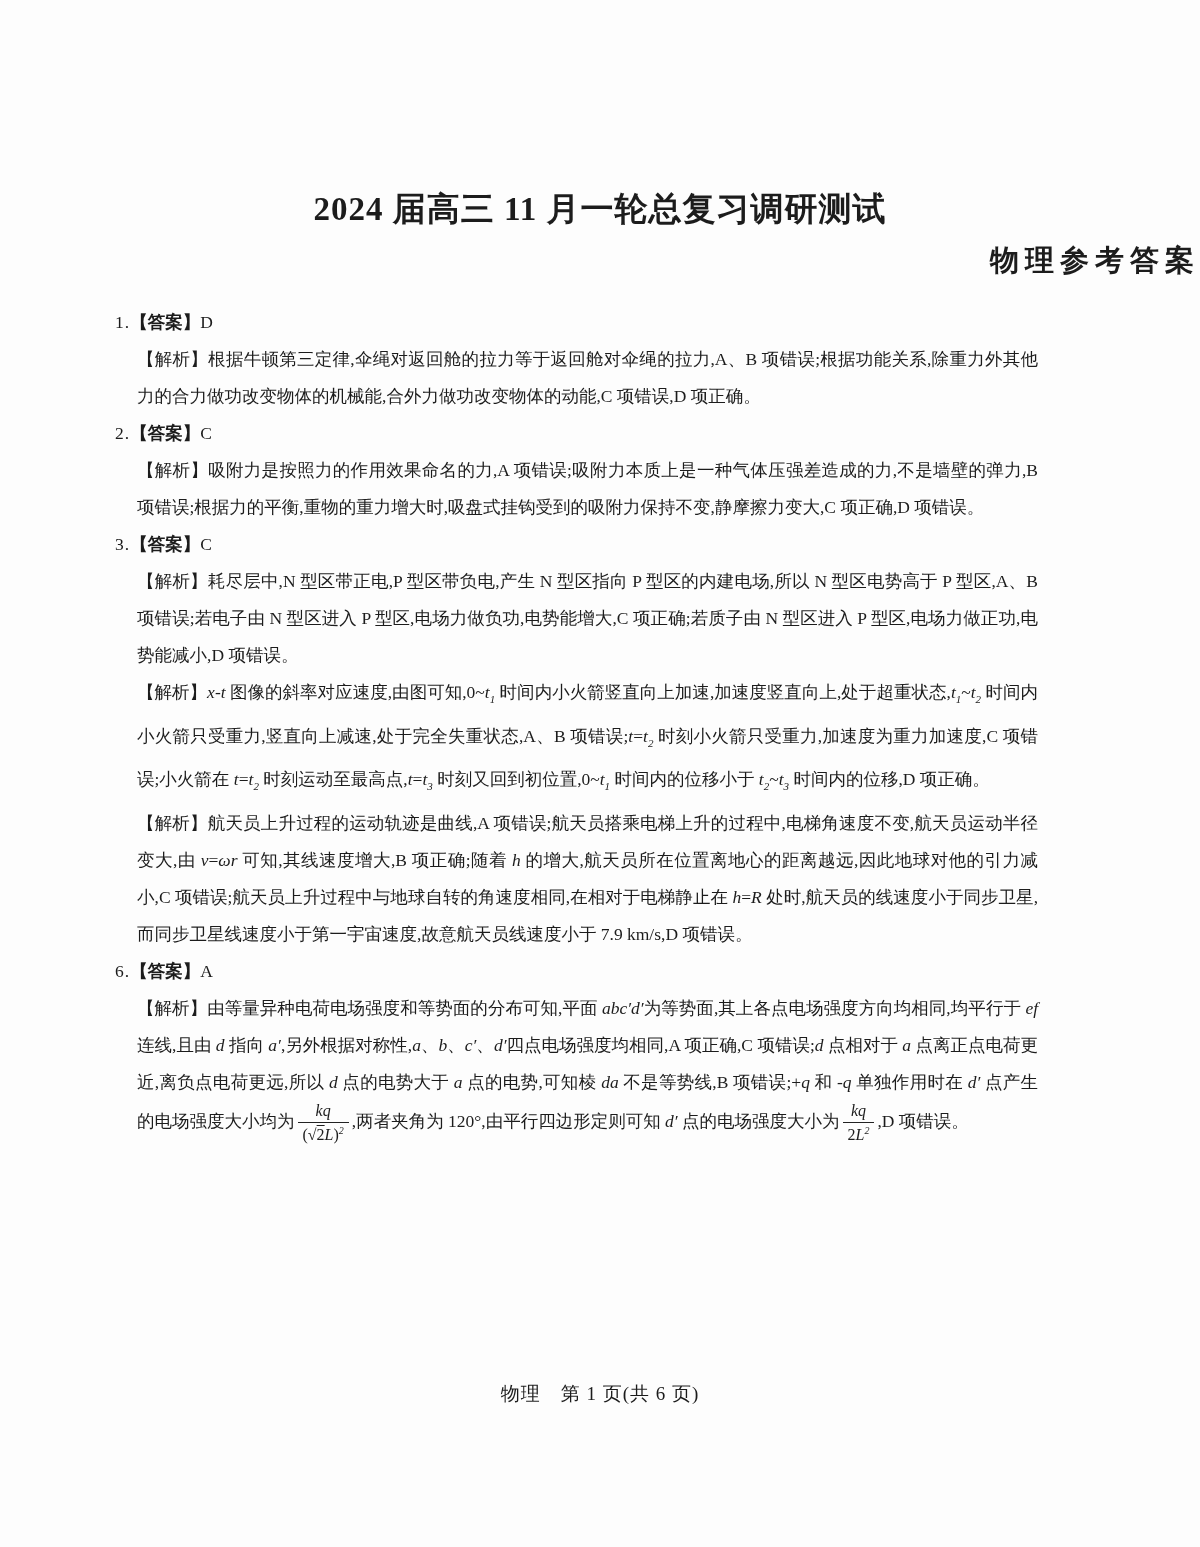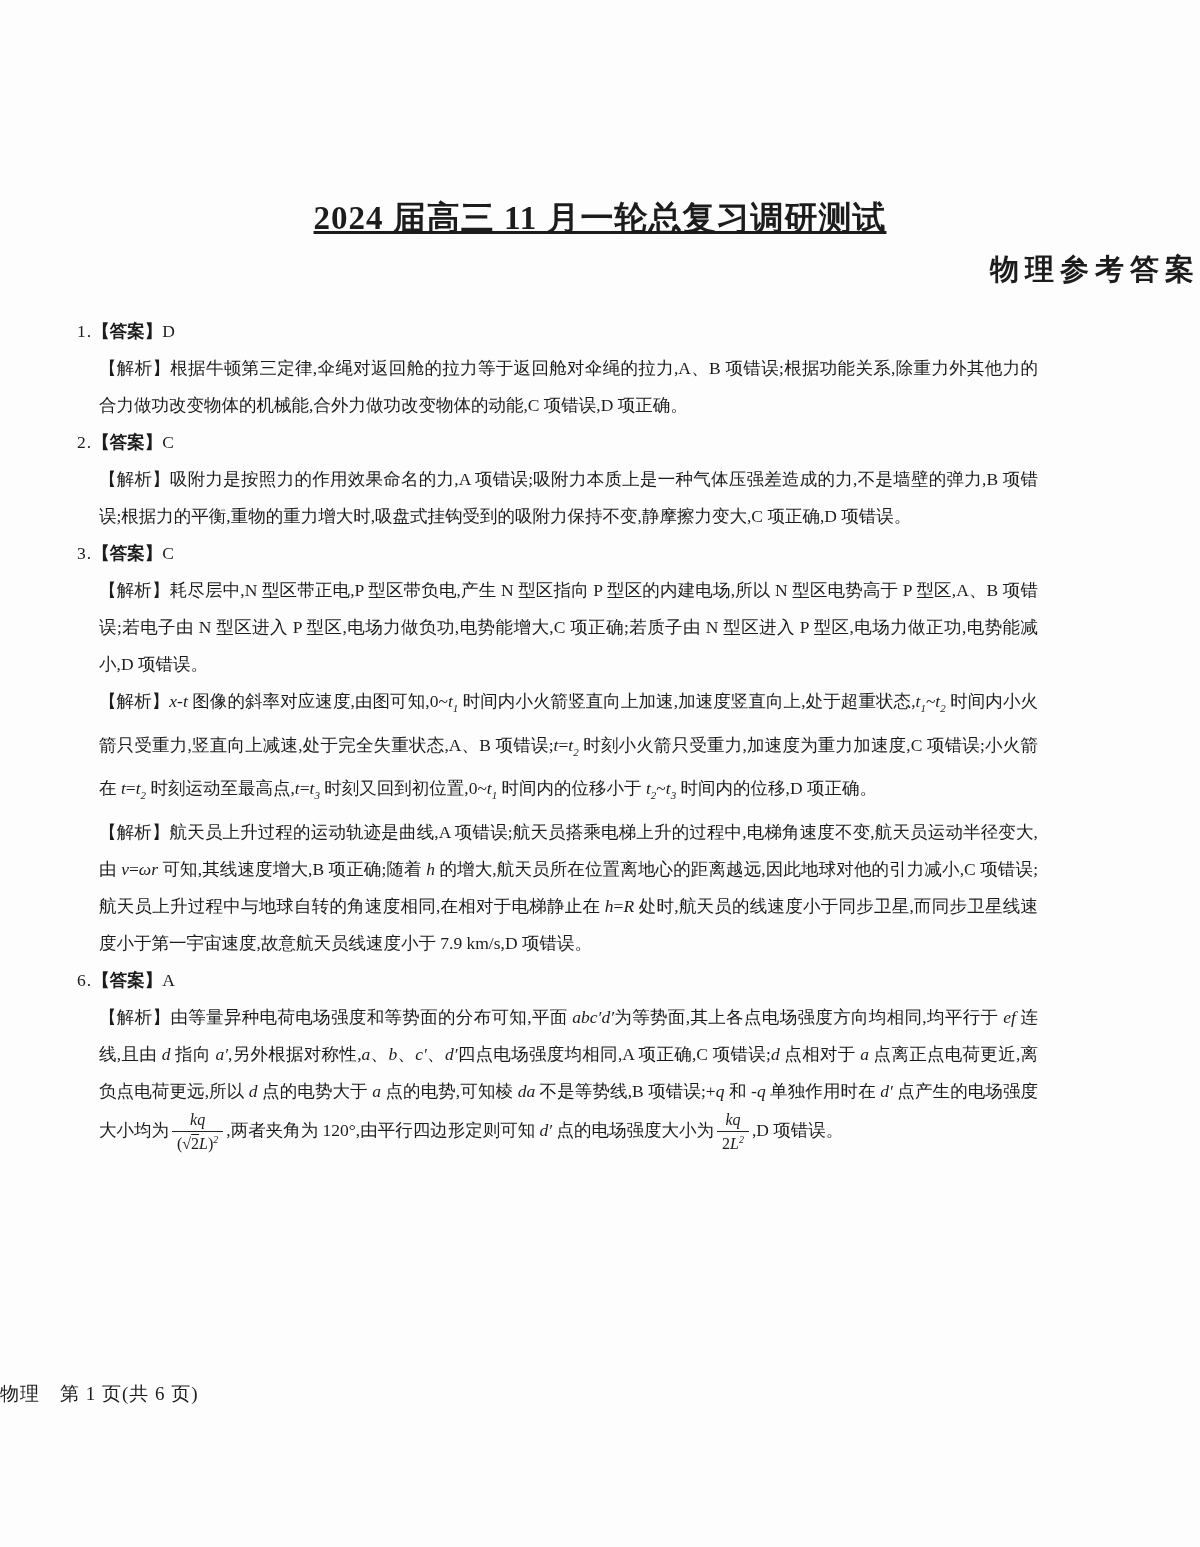--- a/index.html
+++ b/index.html
@@ -9,41 +9,40 @@
     color:#1c1c1c;
     font-family:"Liberation Serif","DejaVu Serif",serif;
   }
   .page{
     position:relative;
     width:1200px;height:1547px;
     background:#fdfdfd;
     overflow:hidden;
   }
   .doc-title{
-    margin:13px;
+    margin:4px;
     padding-top:186px;
     text-align:center;
     font-size:33px;
     line-height:38px;
     font-weight:bold;
     letter-spacing:1px;
-    text-decoration:underline;
   }
   .doc-subtitle{
     margin:15px 0 0 0;
     text-align:right;
     font-size:29px;
     line-height:34px;
     font-weight:bold;
     font-family:"Liberation Sans","DejaVu Sans",sans-serif;
     letter-spacing:6px;
   }
   .content{
     margin-top:27px;
-    padding-left:77px;
+    padding-left:115px;
     padding-right:162px;
     font-size:17.5px;
   }
   .question{margin:0;}
   .answer-line{
     line-height:37px;
     white-space:nowrap;
   }
   .q-num{letter-spacing:1px;}
   .q-label{
@@ -80,21 +79,21 @@
   .frac .den{
     display:block;
     padding:2px 5px 0 5px;
   }
   .frac sup{font-size:10px;}
   .sqrt-in{text-decoration:overline;}
   .footer{
     position:absolute;
     left:0;right:0;
     top:1381px;
-    text-align:left;
+    text-align:center;
     font-size:19px;
     letter-spacing:1px;
   }
 </style>
 </head>
 <body>
 
 <div class="page">
   <h1 class="doc-title">2024 届高三 11 月一轮总复习调研测试</h1>
   <h2 class="doc-subtitle">物理参考答案</h2>

